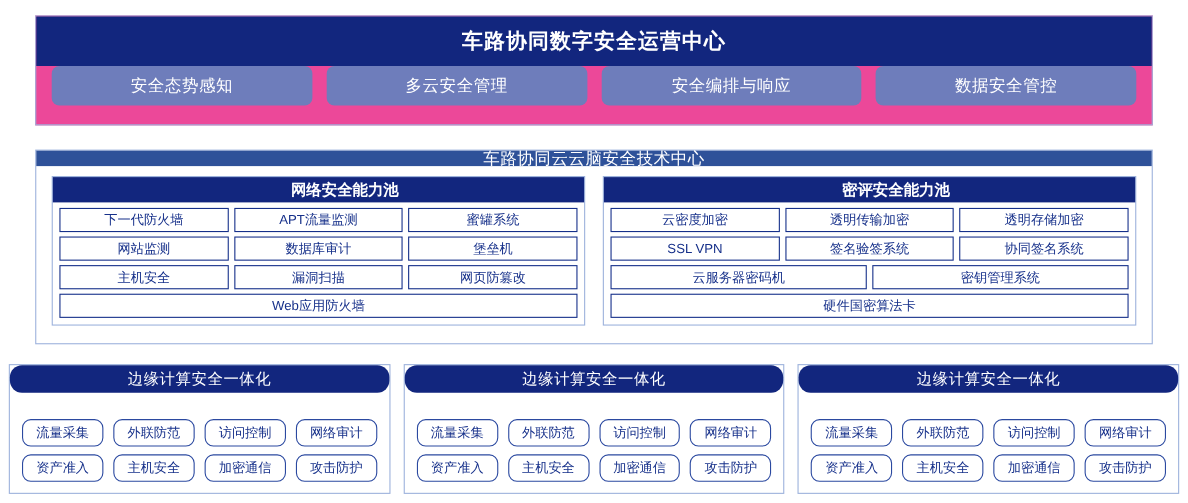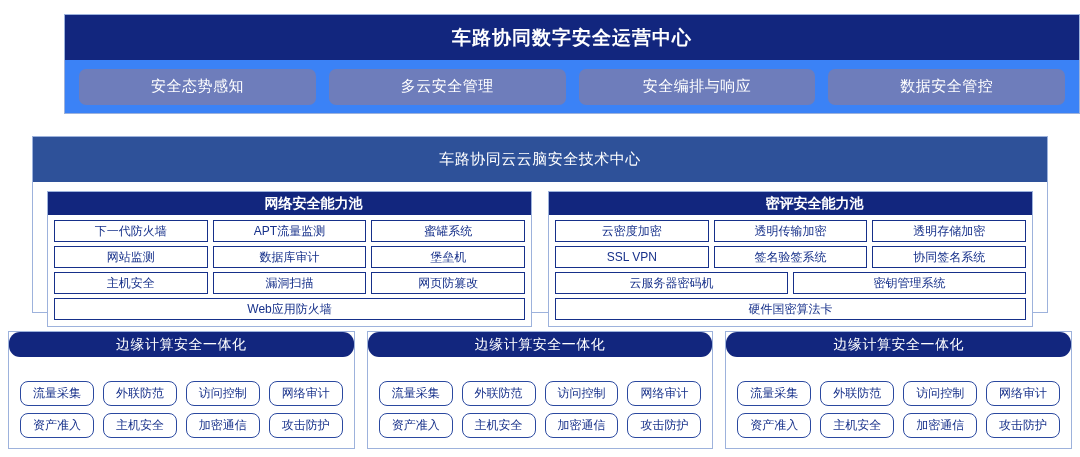--- a/index.html
+++ b/index.html
@@ -18,38 +18,37 @@
     position: relative;
     padding: 0;
   }
 
   
   .sec-ops {
     position: absolute;
     left: 32px; top: 14px;
     width: 1016px; height: 100px;
     border: 1px solid #9DB2DC;
-    background: #3b82f6;
-    margin-left: 32px;
+    background: #ec4899;
   }
   .ops-title {
     height: 45px;
     background: #12267E;
     color: #ffffff;
     font-size: 19px;
     font-weight: bold;
     letter-spacing: 1px;
     display: flex;
     align-items: center;
     justify-content: center;
   }
   .ops-btn-row {
     height: 53px;
     display: flex;
-    align-items: center;
+    align-items: flex-start;
     justify-content: space-between;
     padding: 0 14px;
     gap: 13px;
   }
   .ops-btn {
     flex: 1 1 0;
     height: 36px;
     background: #6E7DBB;
     border-radius: 7px;
     color: #ffffff;
@@ -62,21 +61,21 @@
 
   
   .sec-brain {
     position: absolute;
     left: 32px; top: 136px;
     width: 1016px; height: 177px;
     border: 1px solid #9DB2DC;
     background: #ffffff;
   }
   .brain-title {
-    height: 45px;
+    height: 14px;
     background: #2E5199;
     color: #ffffff;
     font-size: 15px;
     display: flex;
     align-items: center;
     justify-content: center;
     letter-spacing: 0.5px;
   }
   .pools {
     display: flex;

